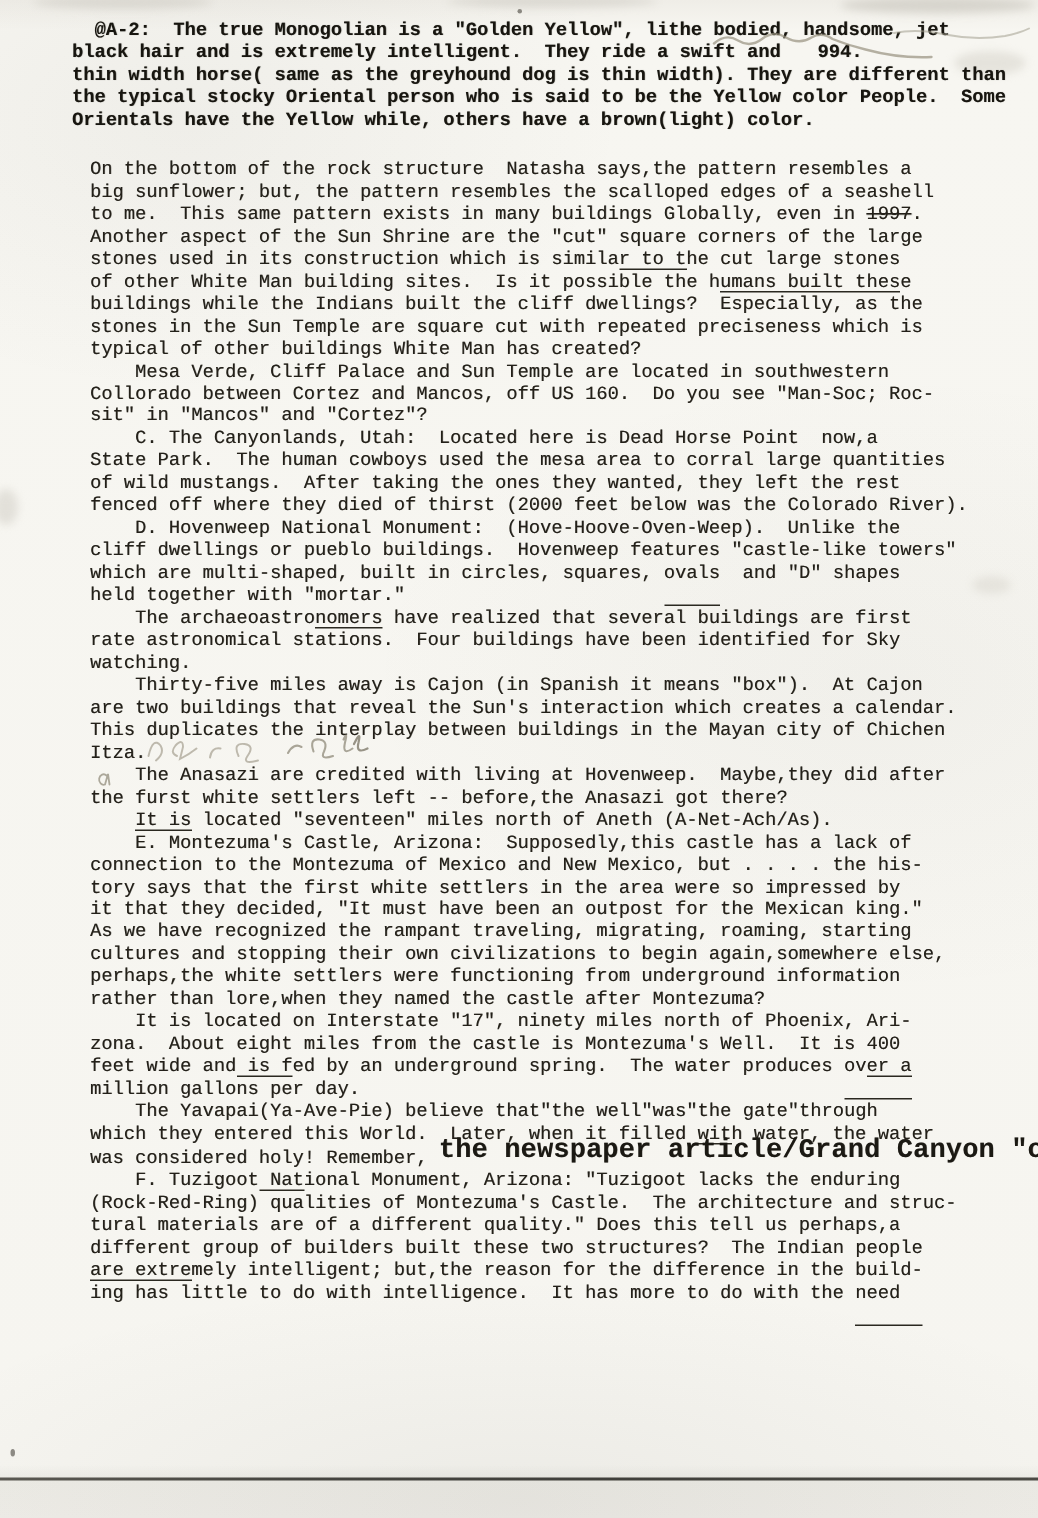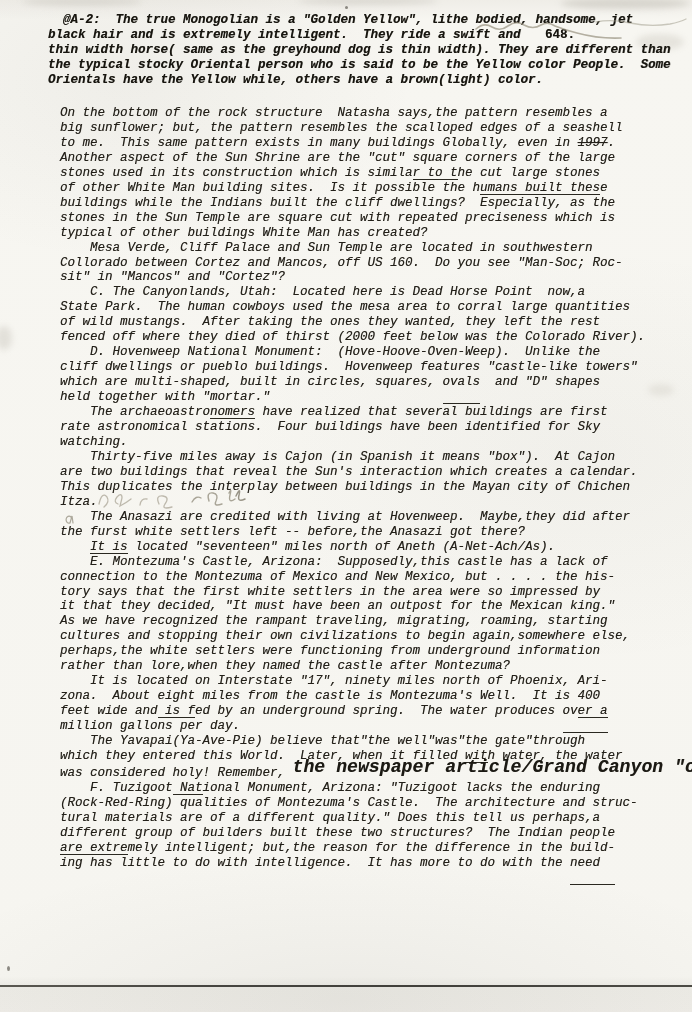--- a/index.html
+++ b/index.html
@@ -21,21 +21,21 @@
     text-shadow:0.3px 0.3px 0.5px rgba(23,21,15,0.55);
     white-space:pre;
   }
   .body-text{
     position:absolute;left:60px;top:106px;
     font-size:12.5px;line-height:14.95px;
     color:#232019;
     text-shadow:0.25px 0.25px 0.35px rgba(35,32,25,0.5);
     white-space:pre;
   }
-  .line{white-space:pre;font-style:italic;}
+  .line{white-space:pre;}
   .u{border-bottom:1.4px solid #2a2820;padding-bottom:14px;}
   .strike{text-decoration:line-through;text-decoration-thickness:1.2px;}
   .ins{position:relative;top:-3.5px;font-weight:bold;font-size:18px;letter-spacing:0.1px;color:#1b1913;margin-top:34px;}
   .page-number{
     position:absolute;left:545px;top:28px;
     font-size:12.5px;font-weight:bold;color:#17150f;
     text-shadow:0.3px 0.3px 0.5px rgba(23,21,15,0.55);
   }
   .edge-line{
     position:absolute;left:0;top:985px;width:692px;height:2px;
@@ -55,21 +55,21 @@
   <div class="smudge" style="left:298px;top:-3px;width:140px;height:8px;background:#c7c4bc;opacity:.5;"></div>
   <div class="smudge" style="left:560px;top:-2px;width:130px;height:11px;background:#c2bfb6;opacity:.55;"></div>
   <div class="smudge" style="left:636px;top:34px;width:48px;height:16px;background:#d4d1c8;opacity:.5;"></div>
   <div class="smudge" style="left:-4px;top:326px;width:16px;height:24px;background:#d2cfc7;opacity:.55;"></div>
   <div class="smudge" style="left:648px;top:384px;width:26px;height:12px;background:#d6d3ca;opacity:.45;"></div>
   <div class="speck" style="left:345px;top:6px;width:3px;height:3px;"></div>
   <div class="speck" style="left:7px;top:966px;width:3px;height:5px;"></div>
 
   <div class="typed-header"><div class="line">  @A-2:  The true Monogolian is a "Golden Yellow", lithe bodied, handsome, jet</div><div class="line">black hair and is extremely intelligent.  They ride a swift and</div><div class="line">thin width horse( same as the greyhound dog is thin width). They are different than</div><div class="line">the typical stocky Oriental person who is said to be the Yellow color People.  Some</div><div class="line">Orientals have the Yellow while, others have a brown(light) color.</div></div>
 
-  <div class="page-number">648.</div>
+  <div class="page-number">994.</div>
 
   <svg class="scribble" style="left:468px;top:12px;" width="224" height="34" viewBox="0 0 224 34">
     <path d="M8,17 q8,-7 16,-2 q8,5 16,-1 q8,-6 16,-1 q9,5 17,0 q7,-4 14,1 q10,4 22,7 q22,6 44,5" stroke="#97927f" fill="none" stroke-width="1.6" opacity="0.7" stroke-linecap="round"></path>
     <path d="M128,10 q16,-3 34,1 q20,4 40,1 q10,-2 16,-5" stroke="#a39e8e" fill="none" stroke-width="1.3" opacity="0.55" stroke-linecap="round"></path>
   </svg>
 
   <div class="body-text"><div class="line">On the bottom of the rock structure  Natasha says,the pattern resembles a</div><div class="line">big sunflower; but, the pattern resembles the scalloped edges of a seashell</div><div class="line">to me.  This same pattern exists in many buildings Globally, even in <span class="strike">1997</span>.</div><div class="line">Another aspect of the Sun Shrine are the "cut" <span class="u">square</span> corners of the large</div><div class="line">stones used in its construction which is similar to the <span class="u">cut large stones</span></div><div class="line">of other White Man building sites.  Is it possible the humans built these</div><div class="line">buildings while the Indians built the cliff dwellings?  Especially, as the</div><div class="line">stones in the Sun Temple are square cut with repeated preciseness which is</div><div class="line">typical of other buildings White Man has created?</div><div class="line">    Mesa Verde, Cliff Palace and Sun Temple are located in southwestern</div><div class="line">Collorado between Cortez and Mancos, off US 160.  Do you see "Man-Soc; Roc-</div><div class="line">sit" in "Mancos" and "Cortez"?</div><div class="line">    C. The Canyonlands, Utah:  Located here is Dead Horse Point  now,a</div><div class="line">State Park.  The human cowboys used the mesa area to corral large quantities</div><div class="line">of wild mustangs.  After taking the ones they wanted, they left the rest</div><div class="line">fenced off where they died of thirst (2000 feet below was the Colorado River).</div><div class="line">    D. Hovenweep National Monument:  (Hove-Hoove-Oven-Weep).  Unlike the</div><div class="line">cliff dwellings or pueblo buildings.  Hovenweep features "castle-like towers"</div><div class="line">which are multi-shaped, built in circles, squares, <span class="u">ovals</span>  and "D" shapes</div><div class="line">held together with "<span class="u">mortar</span>."</div><div class="line">    The archaeoastronomers have realized that several buildings are first</div><div class="line">rate astronomical stations.  Four buildings have been identified for Sky</div><div class="line">watching.</div><div class="line">    Thirty-five miles away is Cajon (in Spanish it means "box").  At Cajon</div><div class="line">are two buildings that reveal the Sun's interaction which creates a calendar.</div><div class="line">This duplicates the interplay between buildings in the Mayan city of Chichen</div><div class="line">Itza.</div><div class="line">    The Anasazi are credited with living at Hovenweep.  Maybe,they did after</div><div class="line">the <span class="u">furst</span> white settlers left -- before,the Anasazi got there?</div><div class="line">    It is located "seventeen" miles north of Aneth (A-Net-Ach/As).</div><div class="line">    E. Montezuma's Castle, Arizona:  Supposedly,this castle has a lack of</div><div class="line">connection to the Montezuma of Mexico and New Mexico, but . . . . the his-</div><div class="line">tory says that the first white settlers in the area were so impressed by</div><div class="line">it that they decided, "It must have been an outpost for the Mexican king."</div><div class="line">As we have recognized the rampant traveling, migrating, roaming, starting</div><div class="line">cultures and stopping their own civilizations to begin again,somewhere else,</div><div class="line">perhaps,the white settlers were functioning from underground information</div><div class="line">rather than lore,when they named the castle after Montezuma?</div><div class="line">    It is located on Interstate "17", ninety miles north of Phoenix, Ari-</div><div class="line">zona.  About <span class="u">eight</span> miles from the castle is Montezuma's Well.  It is <span class="u">400 </span></div><div class="line">feet wide and is fed by an underground spring.  The water produces <span class="u">over a</span></div><div class="line">million gallons per day.</div><div class="line">    The Yavapai(Ya-Ave-Pie) believe that"the well"was"<span class="u">the</span> gate"through</div><div class="line">which they entered this World.  Later, when it filled with water, the water</div><div class="line">was considered <span class="u">holy</span>! Remember, <span class="ins">the newspaper article/Grand Canyon "opening"?</span></div><div class="line">    F. Tuzigoot National Monument, Arizona: "Tuzigoot lacks the enduring</div><div class="line">(Rock-Red-Ring) qualities of Montezuma's Castle.  The architecture and struc-</div><div class="line">tural materials are of a different quality." Does this tell us perhaps,a</div><div class="line"><span class="u">different</span> group of builders built these two structures?  The Indian people</div><div class="line">are extremely intelligent; but,the reason for the difference in the build-</div><div class="line">ing has little to do with intelligence.  It has more to do with the <span class="u">need  </span></div></div>
 
   <svg class="scribble" style="left:94px;top:484px;" width="170" height="30" viewBox="0 0 170 30">
     <path d="M5,20 q3,-13 8,-7 q3,5 -3,10 m14,-3 q-5,-2 -1,-7 q5,-5 5,1 l-2,8 q6,-3 11,-7 m9,6 q1,-7 7,-6 m12,5 q-4,-9 4,-8 q7,1 2,8 q-4,6 7,3" stroke="#a59f90" fill="none" stroke-width="1.3" opacity="0.7" stroke-linecap="round"></path>

